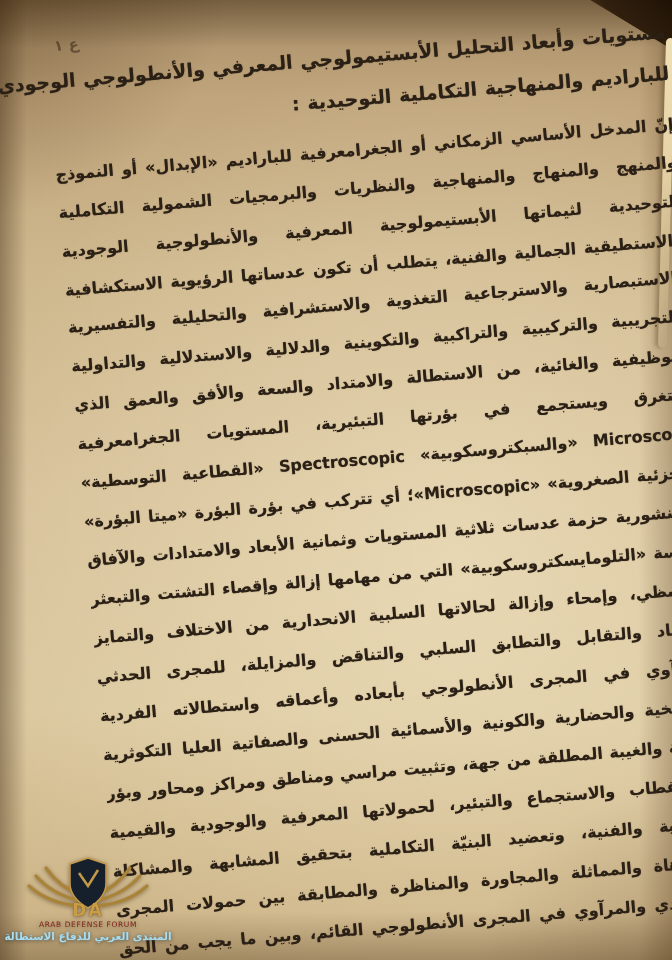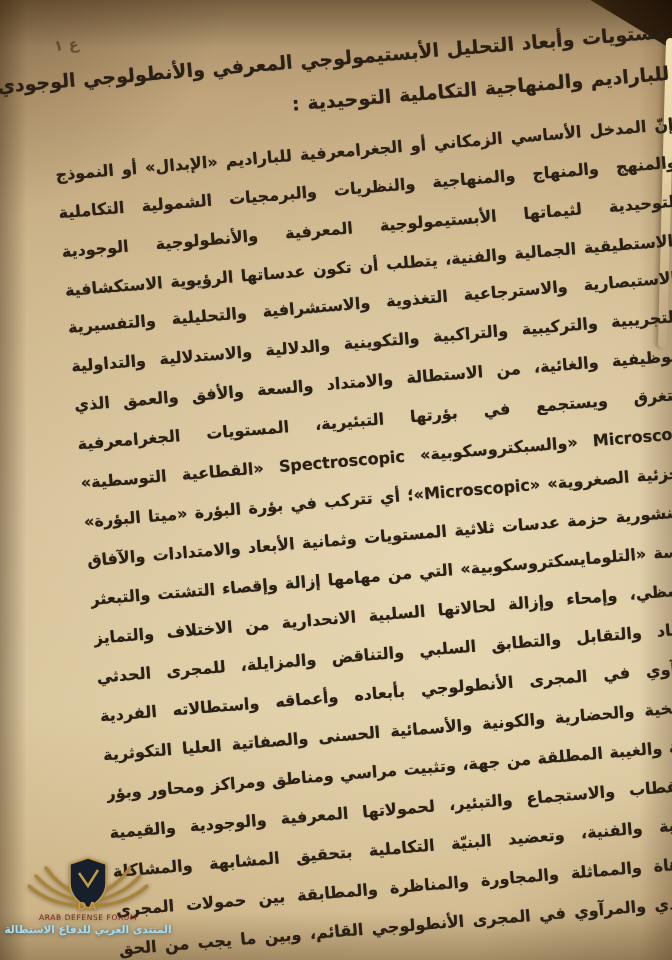--- a/index.html
+++ b/index.html
@@ -52,21 +52,21 @@
     position:absolute;left:54px;top:36px;
     font-size:15px;font-weight:700;color:rgba(52,36,20,0.55);
     transform:rotate(-6deg);
   }
   .watermark{
     position:absolute;left:4px;top:856px;width:168px;text-align:center;
     filter:drop-shadow(0 1px 2px rgba(40,25,10,0.45));
   }
   .wm-svg{display:block;margin:0 auto;}
   .wm-da{
-    margin-top:-16px;font-size:11px;font-weight:700;color:#c89d45;
+    margin-top:-16px;font-size:17px;font-weight:700;color:#c89d45;
     letter-spacing:2px;text-shadow:0 0 1px rgba(90,60,15,0.8);
   }
   .wm-en{
     margin-top:0px;font-size:7.5px;font-weight:400;color:#7d1e1a;
     letter-spacing:0.6px;
   }
   .wm-ar{
     margin-top:1px;font-size:10.5px;font-weight:700;color:#a9dcee;
     text-shadow:0 0 2px rgba(70,130,160,0.65);
   }

